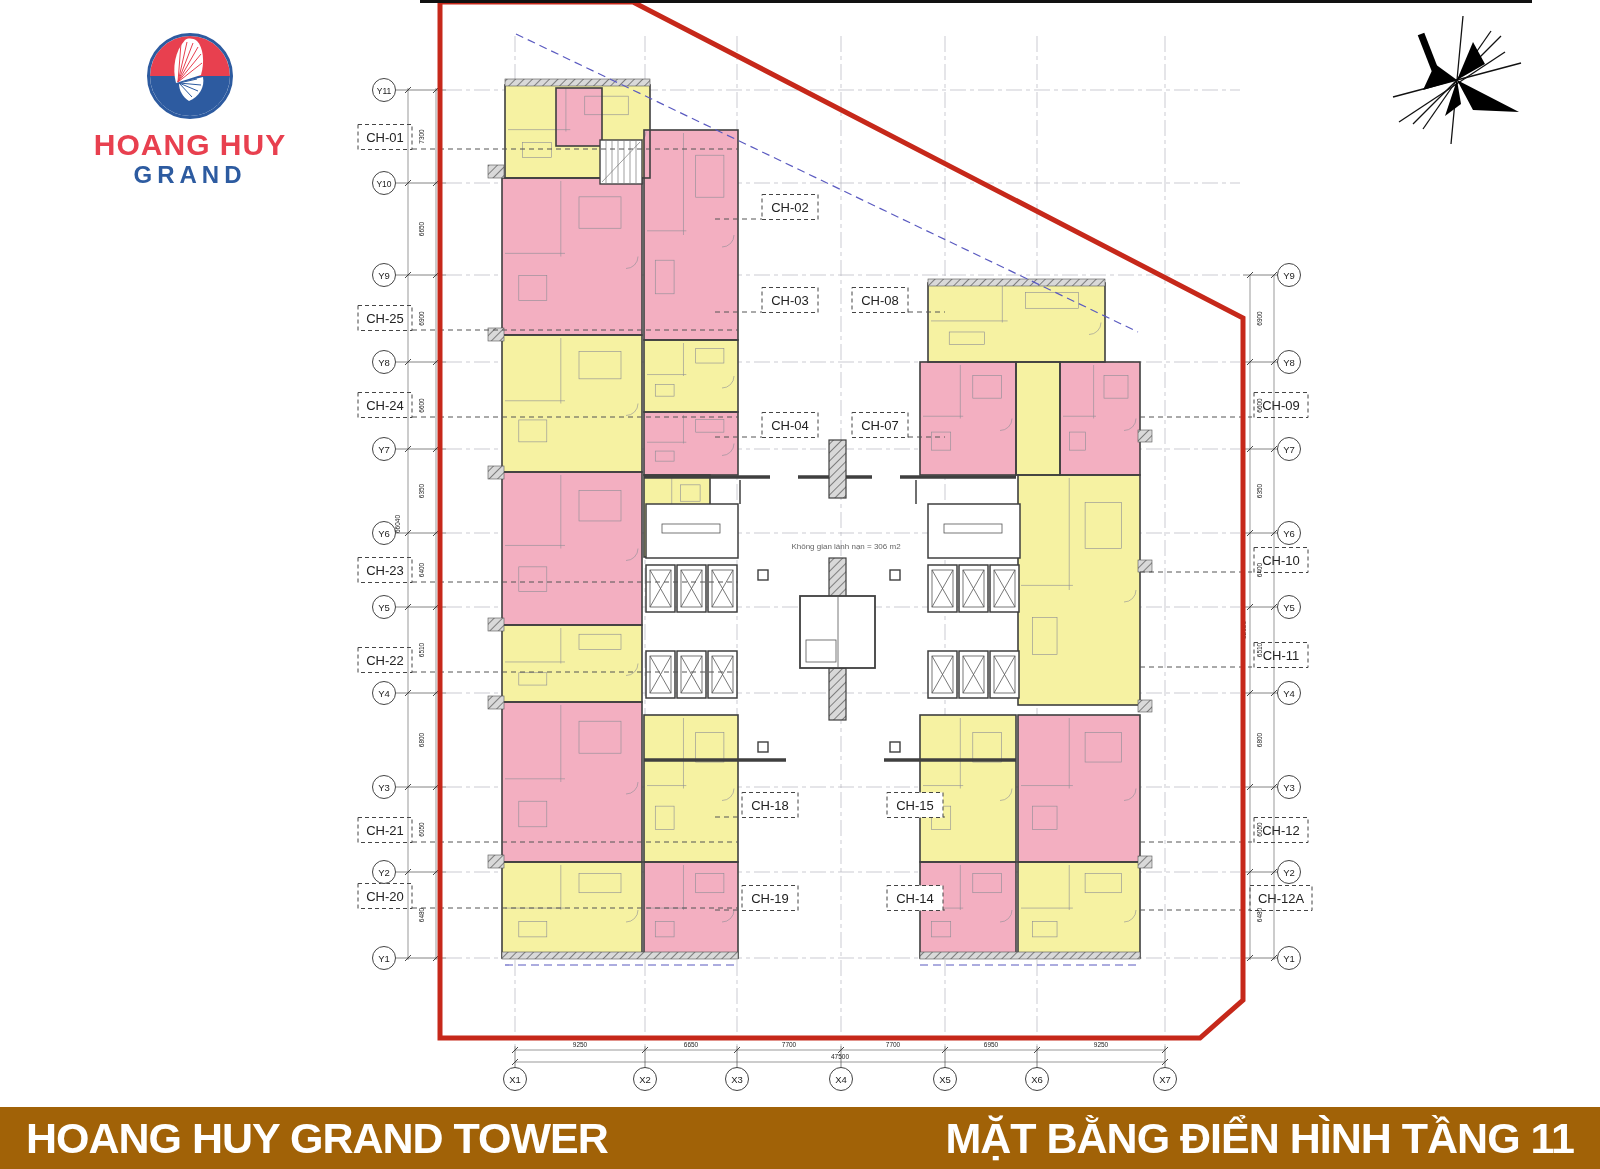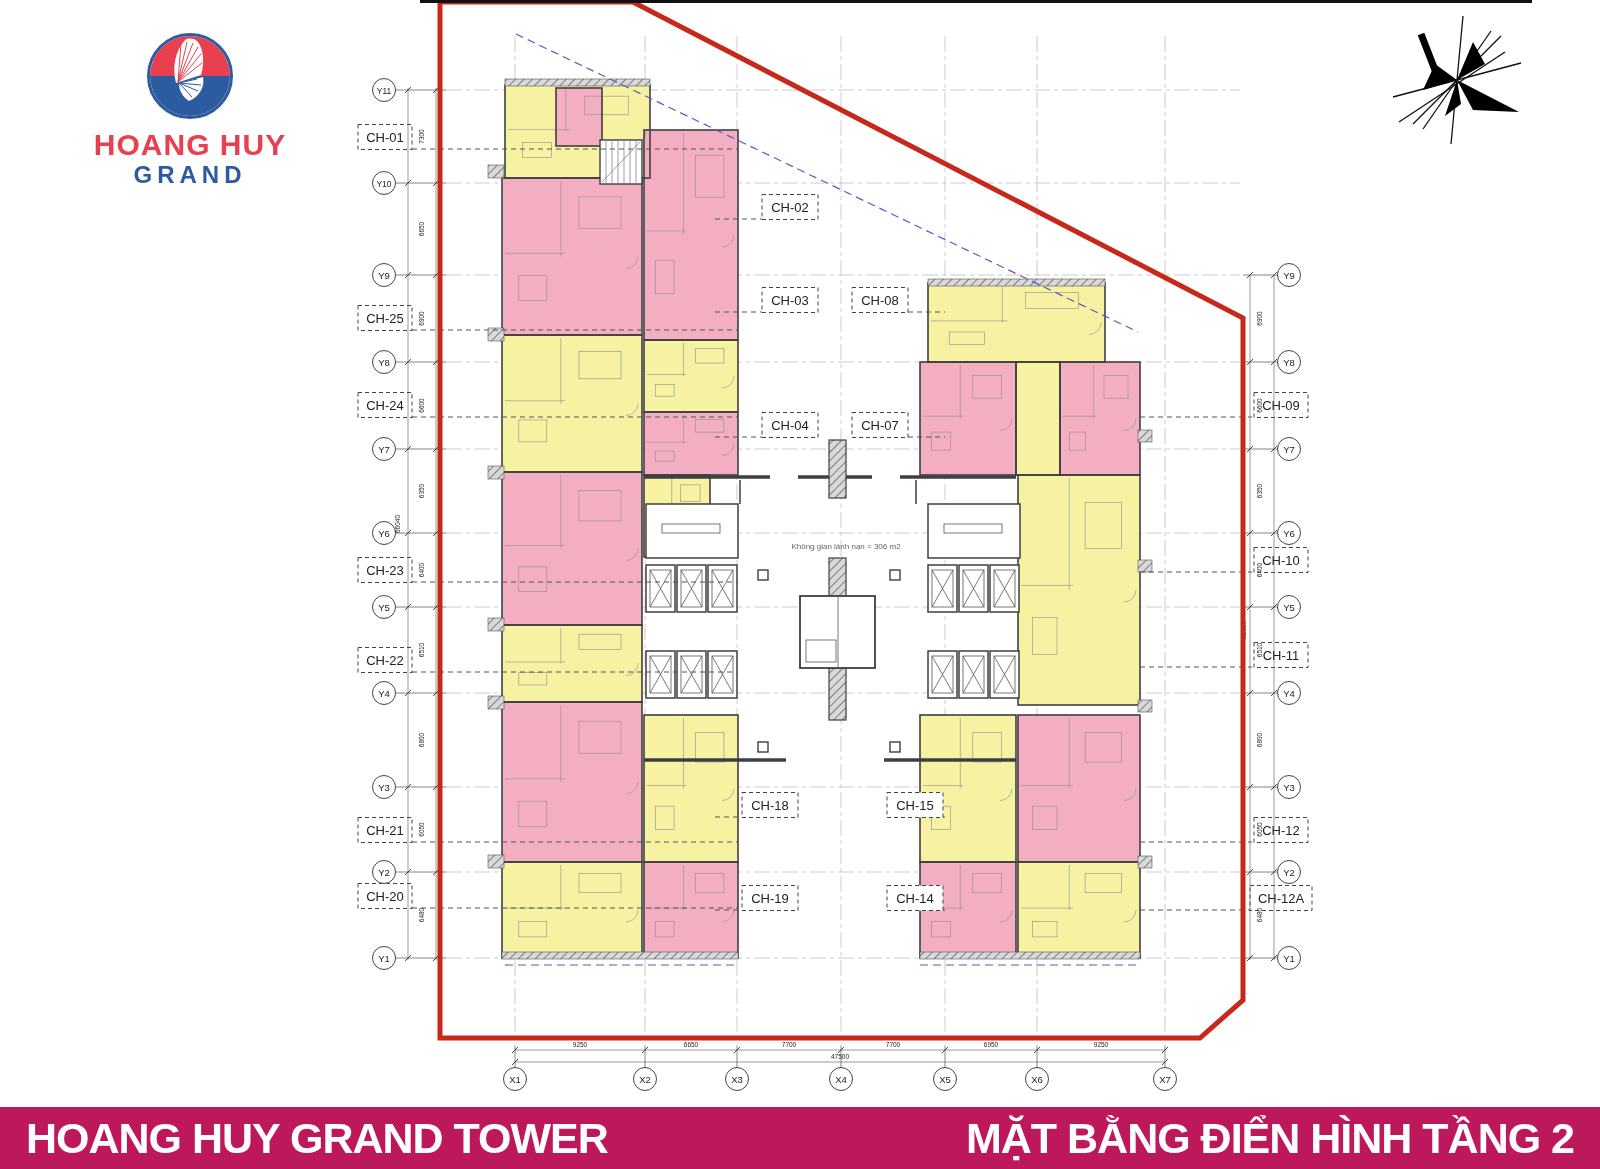--- a/index.html
+++ b/index.html
@@ -5,21 +5,21 @@
   html,body{margin:0;padding:0;background:#e9e9e9;}
   .page{position:relative;width:1600px;height:1169px;background:#ffffff;overflow:hidden;
         font-family:"Liberation Sans",sans-serif;}
   #plan-svg{position:absolute;left:0;top:0;}
   svg text{font-family:"Liberation Sans",sans-serif;}
   .logo{position:absolute;left:70px;top:30px;width:240px;text-align:center;z-index:5;}
   .logo-icon{display:block;margin:0 auto 6px auto;}
   .logo-name{font-size:30px;font-weight:bold;color:#e8404f;letter-spacing:1px;line-height:1.1;}
   .logo-group{font-size:24px;font-weight:bold;color:#2d5ba0;letter-spacing:5px;line-height:1.2;}
   .compass{position:absolute;left:1385px;top:12px;z-index:4;}
-  .footer{position:absolute;left:0;bottom:0;width:1600px;height:62px;background:#be185d;
+  .footer{position:absolute;left:0;bottom:0;width:1600px;height:62px;background:#a16207;
           display:flex;justify-content:space-between;align-items:center;
           padding:0 26px;box-sizing:border-box;z-index:6;}
   .footer-text{color:#ffffff;font-weight:bold;font-size:43px;letter-spacing:-1px;white-space:nowrap;}
 </style>
 </head>
 <body>
 
 <div class="page">
 
   <svg id="plan-svg" width="1600" height="1107" viewBox="0 0 1600 1107">
@@ -583,15 +583,15 @@
       <polygon points="72,68 134,100 88,98"></polygon>
       <polygon points="72,68 88,30 100,52"></polygon>
       <polygon points="72,68 60,104 76,92"></polygon>
       <polygon points="72,68 38,78 50,52"></polygon>
     </g>
     <line x1="36" y1="22" x2="50" y2="58" stroke="#000" stroke-width="7"></line>
   </svg>
 
   <div class="footer">
     <div class="footer-text">HOANG HUY GRAND TOWER</div>
-    <div class="footer-text">MẶT BẰNG ĐIỂN HÌNH TẦNG 2</div>
+    <div class="footer-text">MẶT BẰNG ĐIỂN HÌNH TẦNG 11</div>
   </div>
 </div>
 
 </body></html>

